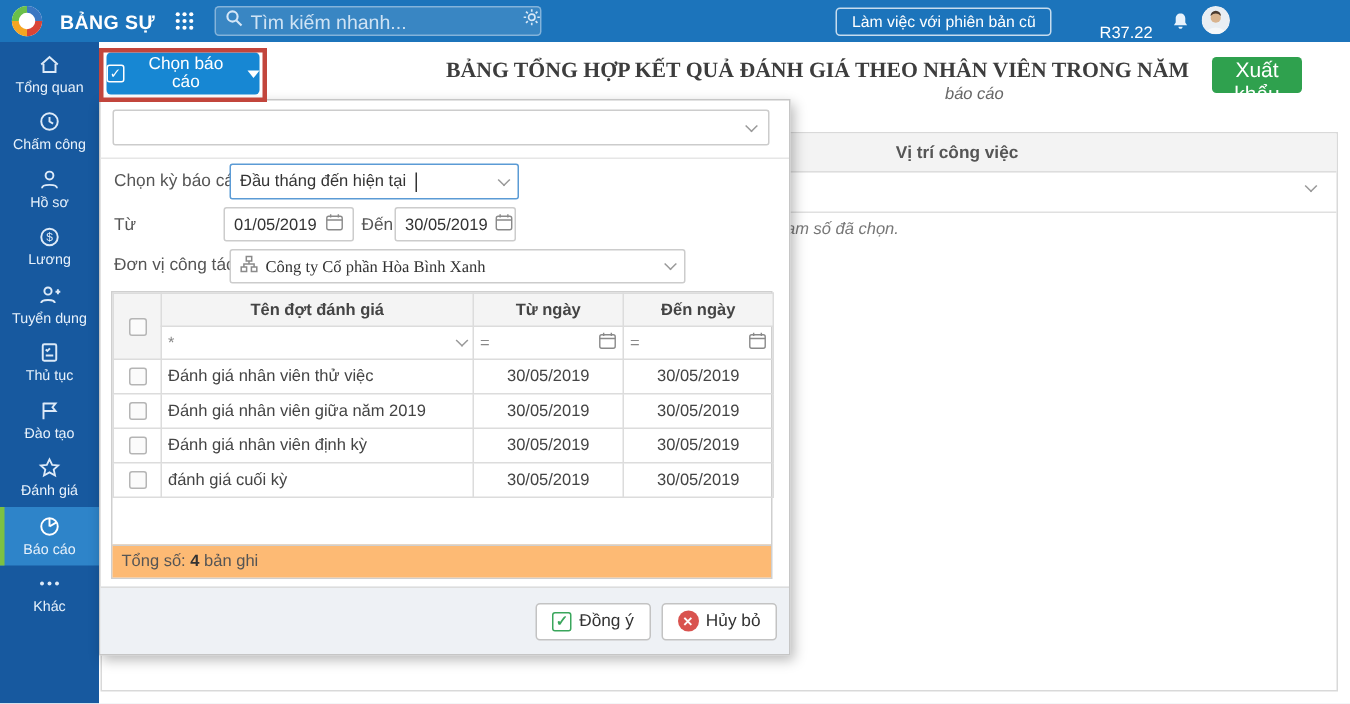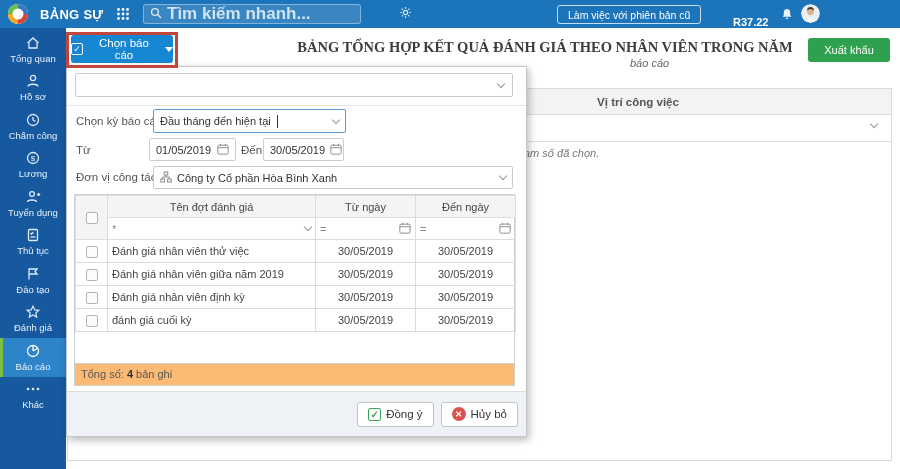--- a/index.html
+++ b/index.html
@@ -8,44 +8,44 @@
   #screen { position:relative; width:900px; height:469px; background:#fff; overflow:hidden; }
 
   
   .topbar { position:absolute; left:0; top:0; width:900px; height:28px; background:#1c74bb; color:#fff; }
   .tb-abs { position:absolute; display:flex; align-items:center; }
   .app-name { left:40px; top:0; height:28px; font-size:13px; font-weight:bold; letter-spacing:.3px; }
   .logo { left:7px; top:3px; }
   .grid-btn { left:116px; top:7px; cursor:pointer; }
   .searchbox { left:143px; top:4px; width:218px; height:20px; background:rgba(255,255,255,.13);
                border:1px solid rgba(255,255,255,.38); border-radius:3px; display:flex; align-items:center; padding:0 6px; gap:5px; }
-  .searchbox input { flex:1; background:transparent; border:none; outline:none; color:#eaf3fb; font-size:17px; font-family:inherit;font-weight:bold; }
+  .searchbox input { flex:1; background:transparent; border:none; outline:none; color:#eaf3fb; font-size:13px; font-family:inherit; }
   .searchbox input::placeholder { color:#cfe3f4; }
   .legacy-btn { left:557px; top:5px; height:19px; padding:0 10px; border:1px solid rgba(255,255,255,.75);
                 border-radius:3px; font-size:10.5px; color:#fff; background:transparent; cursor:pointer; display:flex; align-items:center; }
-  .version { left:733px; top:0; height:43px; font-size:11px;font-weight:bold; }
+  .version { left:733px; top:0; height:43px; font-size:11px; }
   .bell { left:780px; top:7px; cursor:pointer; }
   .avatar { left:801px; top:4px; width:19px; height:19px; border-radius:50%; overflow:hidden; cursor:pointer; }
   .username { left:826px; top:0; height:28px; font-size:11px; cursor:pointer;margin-top:38px; }
 
   
   .sidebar { position:absolute; left:0; top:28px; width:66px; height:441px; background:#17599f;
              display:flex; flex-direction:column; padding-top:2px; }
   .sb-item { height:38.5px; display:flex; flex-direction:column; align-items:center; justify-content:center;
              gap:2px; color:#e7f1fb; font-size:9.5px; cursor:pointer; border-left:3px solid transparent;
              border-right:3px solid transparent; }
   .sb-item.active { background:#2e84c9; border-left-color:#7cc142; }
   .sb-item svg { display:block; }
 
   
   .main { position:absolute; left:66px; top:28px; width:834px; height:441px; background:#fff; }
   .page-title { position:absolute; left:214px; top:11px; width:510px; text-align:center;
                 font-family:"Liberation Serif", serif; font-weight:bold; font-size:14.5px; color:#3d3d3d;margin-left:10px; }
-  .export-btn { position:absolute; left:742px; top:10px; width:82px; height:24px; background:#2fa14e; color:#fff;
-                border:none; border-radius:3px; font-size:11px; cursor:pointer; font-family:inherit; }
+  .export-btn { position:absolute; left:742px; top:10px; width:60px; height:24px; background:#2fa14e; color:#fff;
+                border:none; border-radius:3px; font-size:14px; cursor:pointer; font-family:inherit; }
   .subtitle-frag { position:absolute; left:564px; top:29px; font-size:11px; font-style:italic; color:#666; }
 
   .content-panel { position:absolute; left:1px; top:60px; width:825px; height:373px; border:1px solid #d9d9d9; background:#fff; }
   .grid-band { position:absolute; left:0; top:0; right:0; height:26px; background:#f3f3f3; border-bottom:1px solid #ddd; }
   .grid-band span { position:absolute; left:500px; top:0; width:140px; text-align:center; line-height:26px;
                     font-size:11.5px; font-weight:bold; color:#555; }
   .content-select { position:absolute; left:0; top:26px; right:0; height:27px; border-bottom:1px solid #e0e0e0; cursor:pointer; }
   .content-select .chev { position:absolute; right:14px; top:9px; }
   .help-frag { position:absolute; left:456px; top:58px; font-size:11px; font-style:italic; color:#777; }
 
@@ -61,21 +61,21 @@
            align-items:center; padding:0 6px; font-size:11px; color:#333; gap:5px; cursor:pointer; }
   .f-box.focus { border-color:#5b9bd5; }
   .chev { width:6px; height:6px; border-right:1.4px solid #999; border-bottom:1.4px solid #999;
           transform:rotate(45deg); display:inline-block; flex:none; margin-top:-3px; }
   .caret-cursor { display:inline-block; width:1px; height:13px; background:#333; margin-left:1px; }
 
   
   .pp-table { position:absolute; left:7px; top:127px; width:441px; height:192px; border:1px solid #cfcfcf; background:#fff; }
   .pp-table table { width:100%; border-collapse:collapse; table-layout:fixed; }
   .pp-table th, .pp-table td { border:1px solid #dcdcdc; font-size:11px; color:#444; overflow:hidden; white-space:nowrap; }
-  .pp-table th { background:#f4f4f4; font-weight:normal; height:22px; text-align:center; }
+  .pp-table th { background:#f4f4f4; font-weight:bold; height:22px; text-align:center; }
   .pp-table td { height:23px; padding:0 4px; }
   .pp-table tr.filter td { height:22px; color:#888; }
   .col-cb { width:32px; } .col-name { width:208px; } .col-date { width:100px; }
   .cell-center { text-align:center; }
   .cb { display:inline-block; width:12px; height:12px; border:1px solid #b5b5b5; border-radius:2px;
         background:#fbfbfb; vertical-align:middle; cursor:pointer; }
   .filter-wrap { display:flex; align-items:center; gap:4px; }
   .filter-wrap .sp { flex:1; }
   .total-row { position:absolute; left:0; right:0; bottom:0; height:22px; border-top:1px solid #cfcfcf;
                line-height:21px; padding-left:6px; font-size:11px; color:#555; background:#fdba74; }
@@ -171,34 +171,34 @@
           <svg width="16" height="16" viewBox="0 0 16 16" fill="none" stroke="#ddeaf8" stroke-width="1.3">
             <path d="M2.5 8 L8 3 L13.5 8"></path>
             <path d="M4 7.5 V13 H12 V7.5"></path>
           </svg>
         </span>
       <span>Tổng quan</span>
     </div>
     <div class="sb-item">
       <span>
           <svg width="16" height="16" viewBox="0 0 16 16" fill="none" stroke="#ddeaf8" stroke-width="1.3">
+            <circle cx="8" cy="8" r="5.5"></circle>
+            <path d="M8 5 V8 L10.4 9.4"></path>
+          </svg>
+        </span>
+      <span>Chấm công</span>
+    </div>
+    <div class="sb-item">
+      <span>
+          <svg width="16" height="16" viewBox="0 0 16 16" fill="none" stroke="#ddeaf8" stroke-width="1.3">
             <circle cx="8" cy="5" r="2.6"></circle>
             <path d="M3 13.5 C3 10.5 13 10.5 13 13.5"></path>
           </svg>
         </span>
       <span>Hồ sơ</span>
-    </div>
-    <div class="sb-item">
-      <span>
-          <svg width="16" height="16" viewBox="0 0 16 16" fill="none" stroke="#ddeaf8" stroke-width="1.3">
-            <circle cx="8" cy="8" r="5.5"></circle>
-            <path d="M8 5 V8 L10.4 9.4"></path>
-          </svg>
-        </span>
-      <span>Chấm công</span>
     </div>
     <div class="sb-item">
       <span>
           <svg width="16" height="16" viewBox="0 0 16 16" fill="none" stroke="#ddeaf8" stroke-width="1.3">
             <circle cx="8" cy="8" r="5.5"></circle>
             <text x="8" y="10.8" font-size="8" text-anchor="middle" fill="#ddeaf8" stroke="none" font-family="Liberation Sans, sans-serif">$</text>
           </svg>
         </span>
       <span>Lương</span>
     </div>
@@ -300,21 +300,21 @@
       <span class="f-label" style="left:174px; top:77px;">Đến</span>
       <div class="f-box" style="left:196px; top:71px; width:81px; height:23px;">
         <span>30/05/2019</span>
         <span style="margin-left:auto;"><svg width="12" height="12" viewBox="0 0 14 14" fill="none" stroke="#8a8a8a" stroke-width="1.1">
               <rect x="1" y="2.5" width="12" height="10.5" rx="1.5"></rect>
               <path d="M1 5.5 H13 M4 1 V3.5 M10 1 V3.5"></path>
             </svg></span>
       </div>
 
       <span class="f-label" style="left:9px; top:104px;">Đơn vị công tác</span>
-      <div class="f-box" style="left:86px; top:99px; width:360px; height:23px;">
+      <div class="f-box" style="left:86px; top:99px; width:304px; height:23px;font-family:Liberation Serif, serif;">
         <span><svg width="12" height="12" viewBox="0 0 12 12" fill="none" stroke="#8a8a8a" stroke-width="1">
               <rect x="4.2" y="1" width="3.6" height="3"></rect>
               <rect x="0.8" y="8" width="3.6" height="3"></rect>
               <rect x="7.6" y="8" width="3.6" height="3"></rect>
               <path d="M6 4 V6 M2.6 8 V6 H9.4 V8"></path>
             </svg></span>
         <span>Công ty Cổ phần Hòa Bình Xanh</span>
         <span class="chev" style="margin-left:auto;"></span>
       </div>
 

